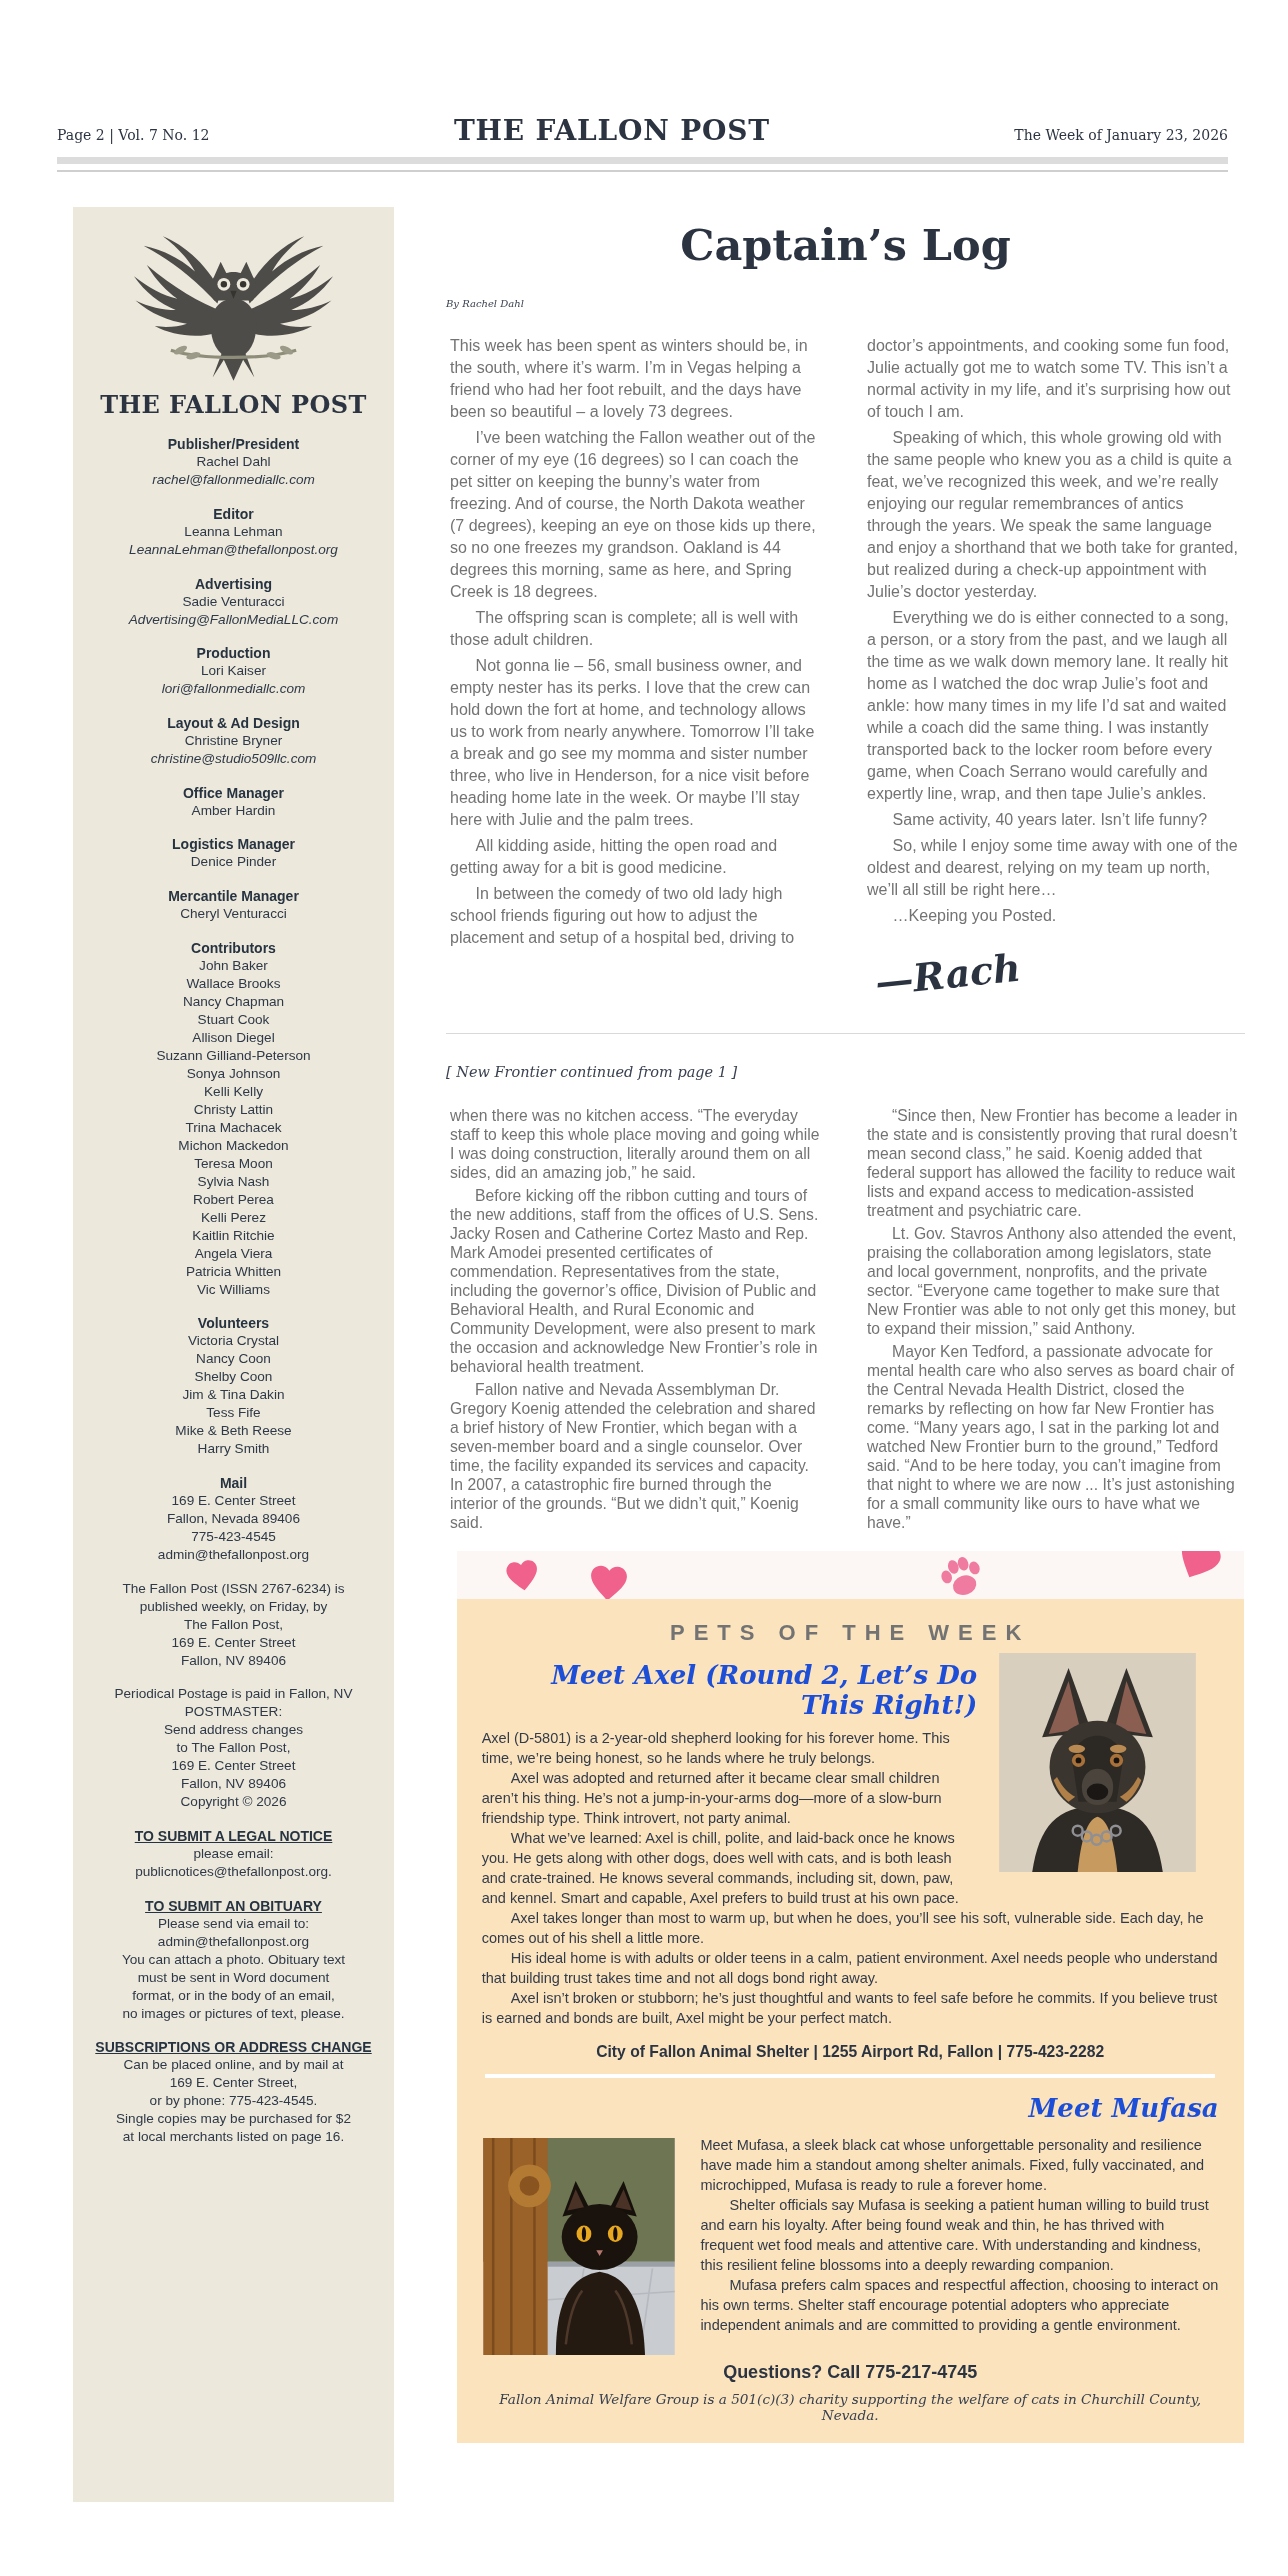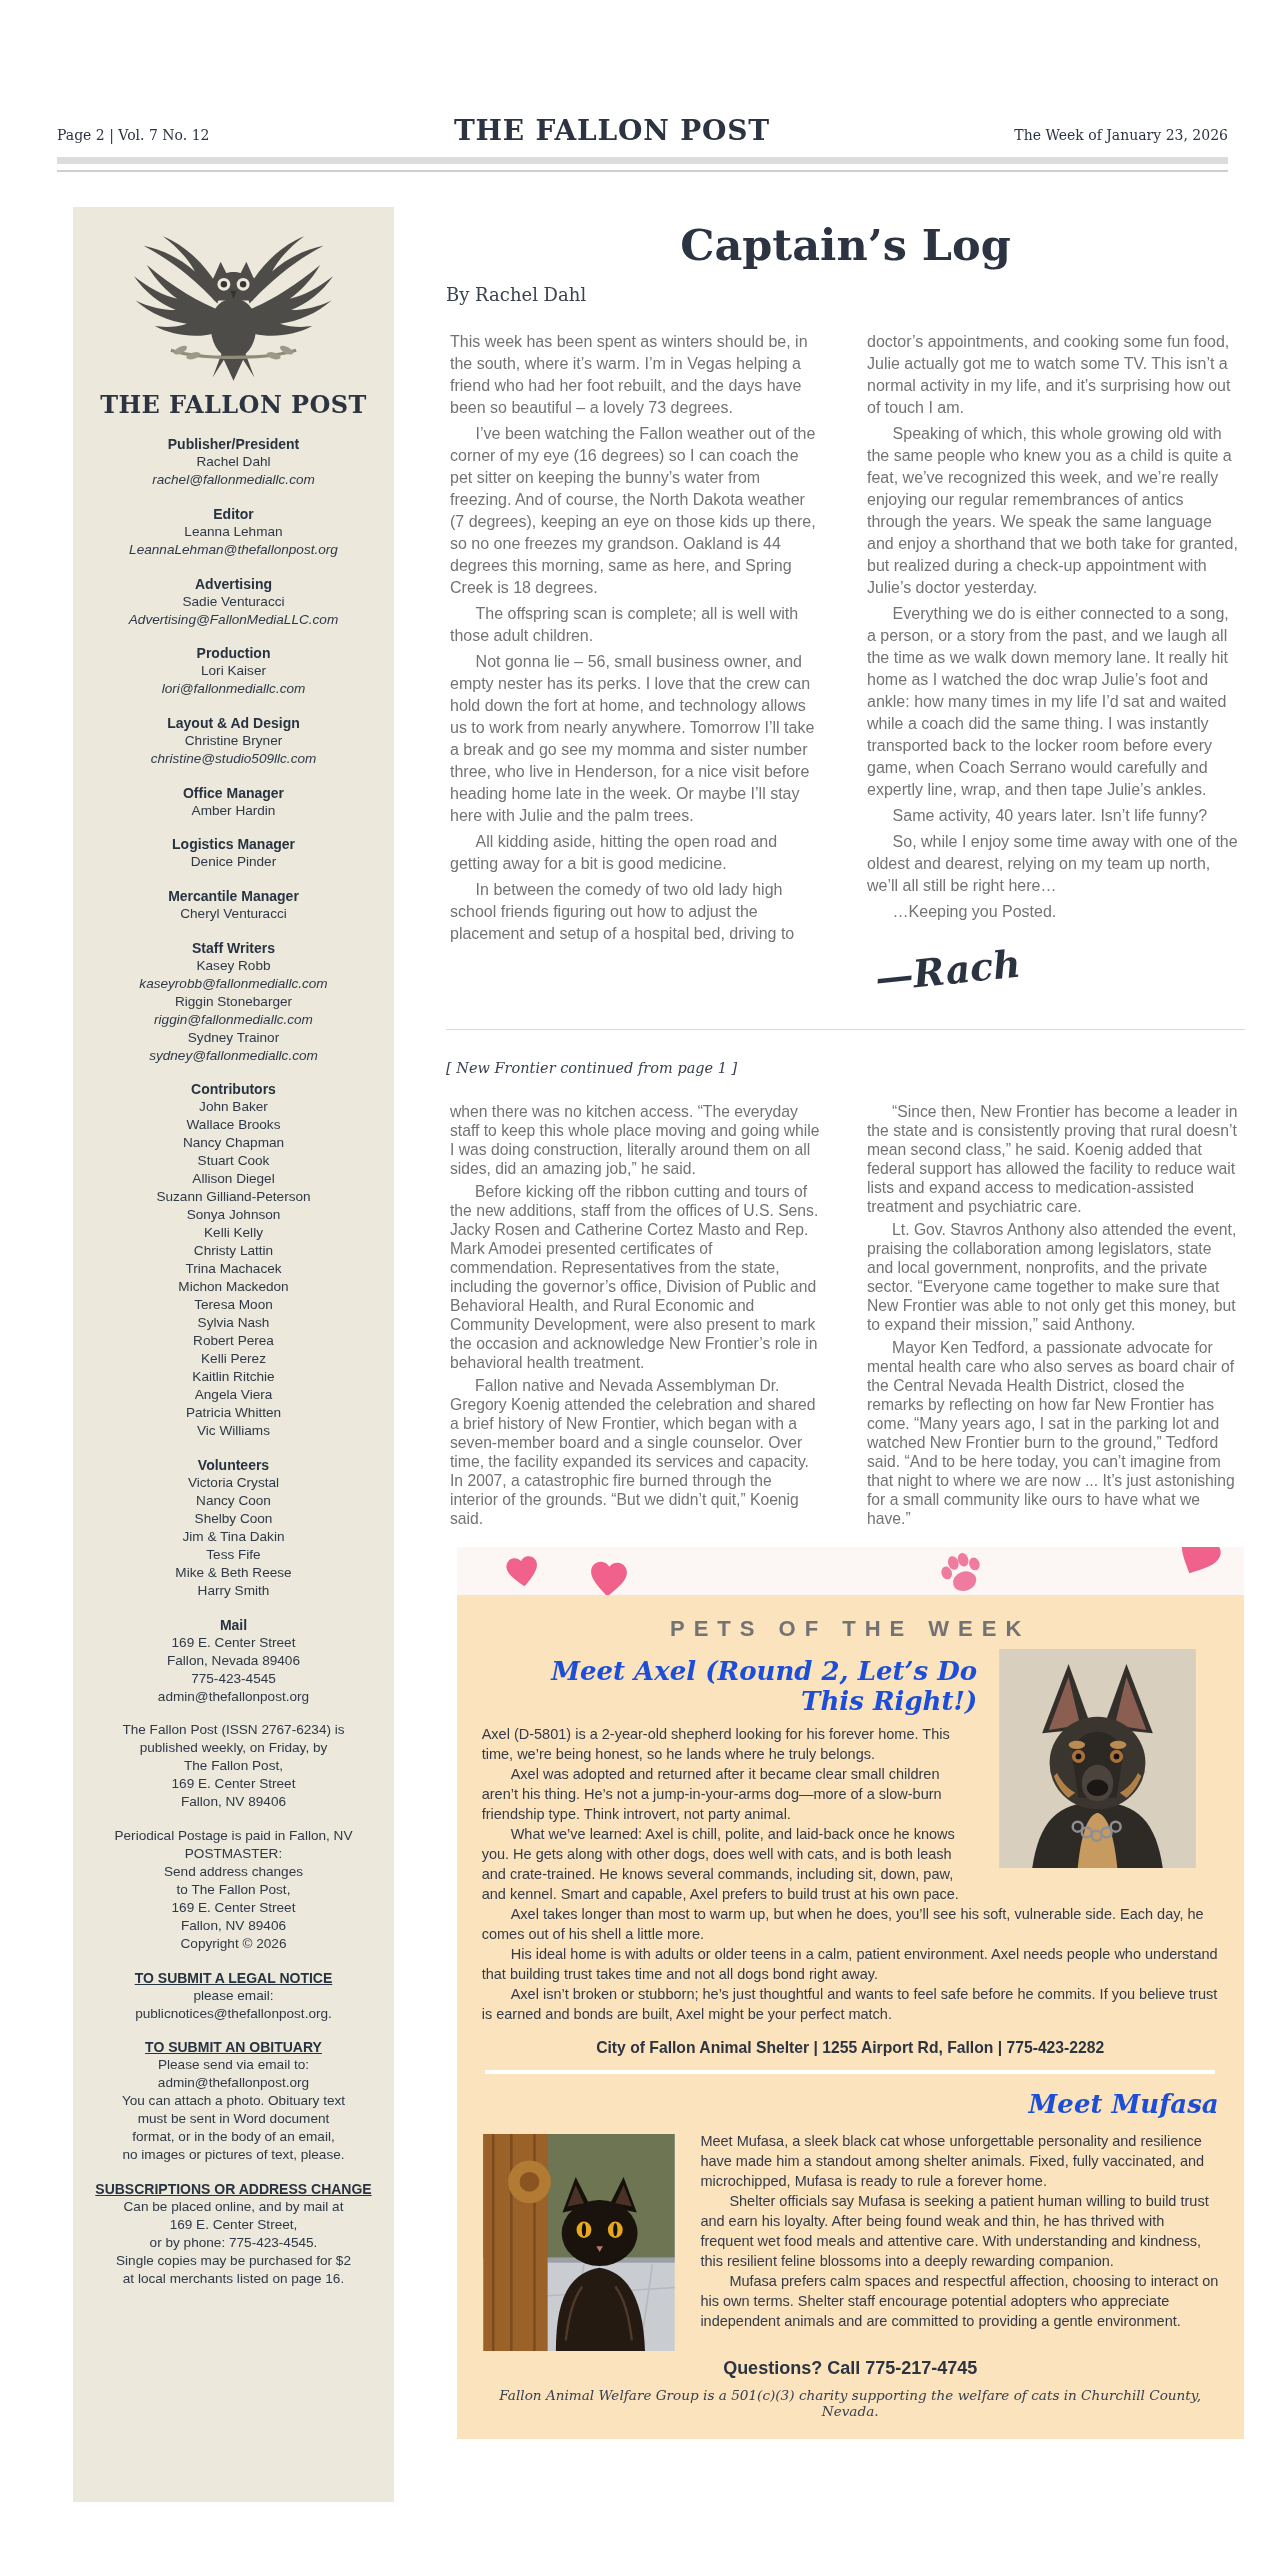--- a/index.html
+++ b/index.html
@@ -27,21 +27,21 @@
   .side-h.u{text-decoration:underline;}
   .side-line{font-size:13.6px;line-height:18px;}
   .side-line.it{font-style:italic;}
 
   
   .main{position:absolute;left:446px;top:207px;width:799px;}
   .kicker{margin-top:30px;text-align:center;color:#dc4a1e;font-weight:bold;font-size:21.5px;
           letter-spacing:10px;}
   .article-title{text-align:center;font-family:"DejaVu Serif",serif;font-weight:bold;
                  font-size:43px;color:#2c3442;margin:13.2px 0 0;}
-  .byline{margin-top:14px;font-family:"DejaVu Serif",serif;font-size:18px;}
+  .byline{margin-top:28px;font-family:"DejaVu Serif",serif;font-style:italic;font-size:10px;}
   .cols{display:flex;gap:36px;margin-top:21.5px;}
   .col{width:381px;}
   .body-text p{margin:4px;font-family:Liberation Sans, sans-serif;font-size:16px;line-height:22px;
                color:#737373;}
   .body-text p.ind{text-indent:1.6em;}
   .nf p{font-size:15.7px;line-height:19px;}
   .signature{margin:25px 0 0 11.6px;font-family:"DejaVu Serif",serif;font-style:italic;font-weight:bold;
              font-size:38px;color:#2c3340;transform:rotate(-6deg);width:max-content;}
   .divider{height:1.7px;background:#d9d9d9;margin-top:36px;}
   .cont-note{margin-top:30px;font-family:"DejaVu Serif",serif;font-style:italic;font-size:14.5px;}
@@ -142,29 +142,20 @@
           <div class="side-h">Office Manager</div>
           <div class="side-line">Amber Hardin</div>
         </section>
         <section class="side-sec">
           <div class="side-h">Logistics Manager</div>
           <div class="side-line">Denice Pinder</div>
         </section>
         <section class="side-sec">
           <div class="side-h">Mercantile Manager</div>
           <div class="side-line">Cheryl Venturacci</div>
-        </section>
-        <section class="side-sec">
-          <div class="side-h">Staff Writers</div>
-          <div class="side-line">Kasey Robb</div>
-          <div class="side-line it">kaseyrobb@fallonmediallc.com</div>
-          <div class="side-line">Riggin Stonebarger</div>
-          <div class="side-line it">riggin@fallonmediallc.com</div>
-          <div class="side-line">Sydney Trainor</div>
-          <div class="side-line it">sydney@fallonmediallc.com</div>
         </section>
         <section class="side-sec">
           <div class="side-h">Contributors</div>
           <div class="side-line">John Baker</div>
           <div class="side-line">Wallace Brooks</div>
           <div class="side-line">Nancy Chapman</div>
           <div class="side-line">Stuart Cook</div>
           <div class="side-line">Allison Diegel</div>
           <div class="side-line">Suzann Gilliand-Peterson</div>
           <div class="side-line">Sonya Johnson</div>

